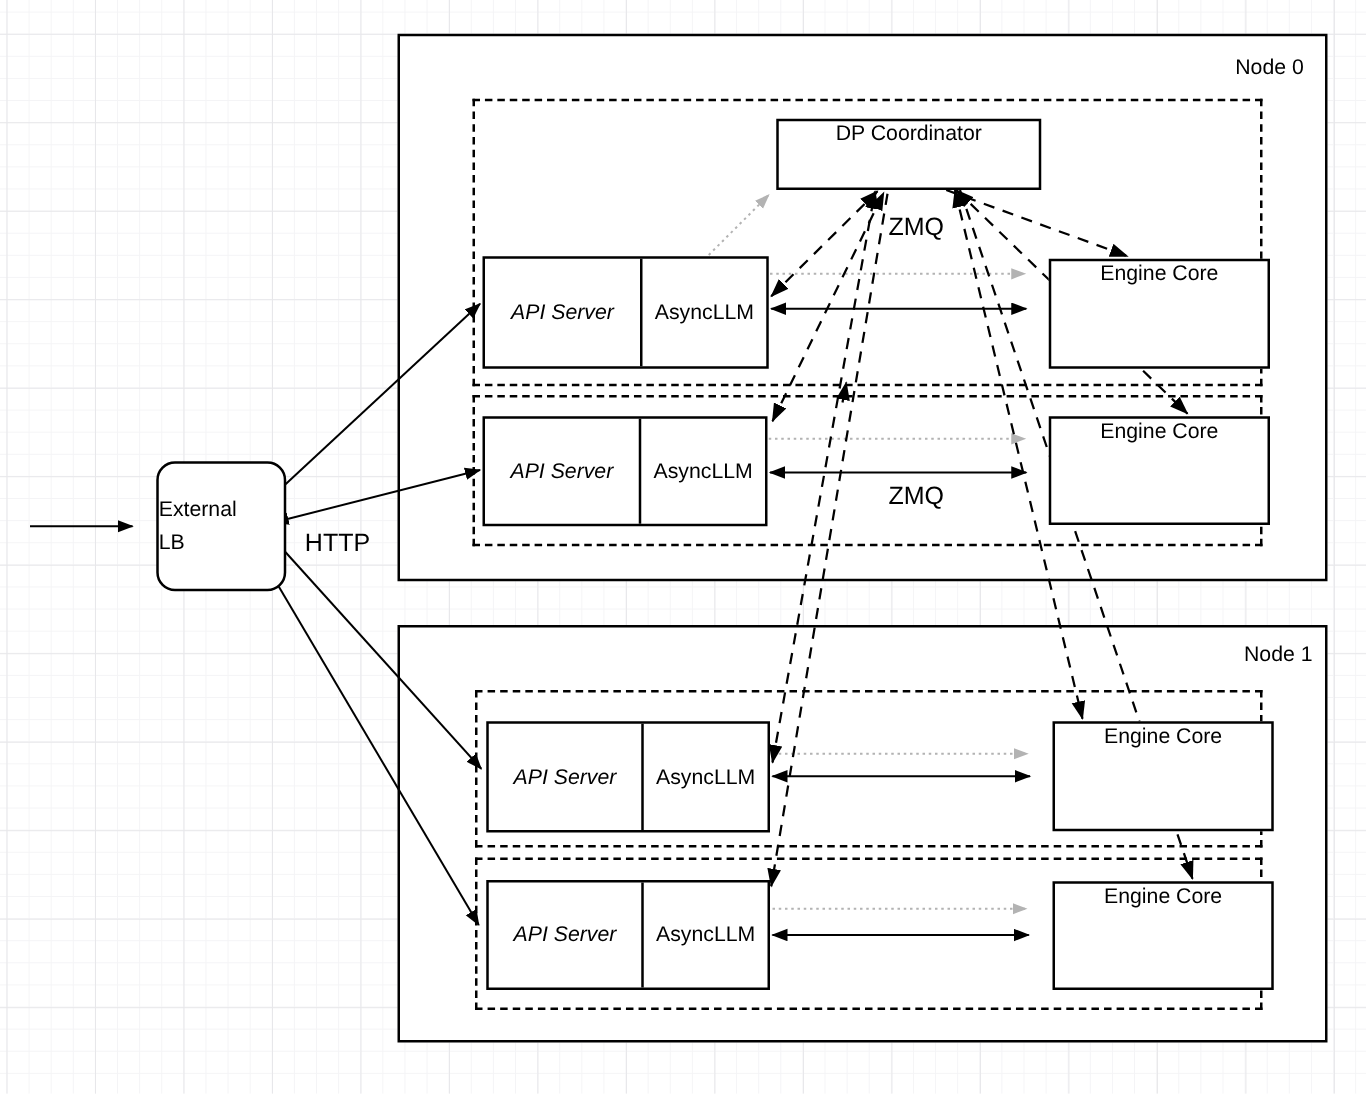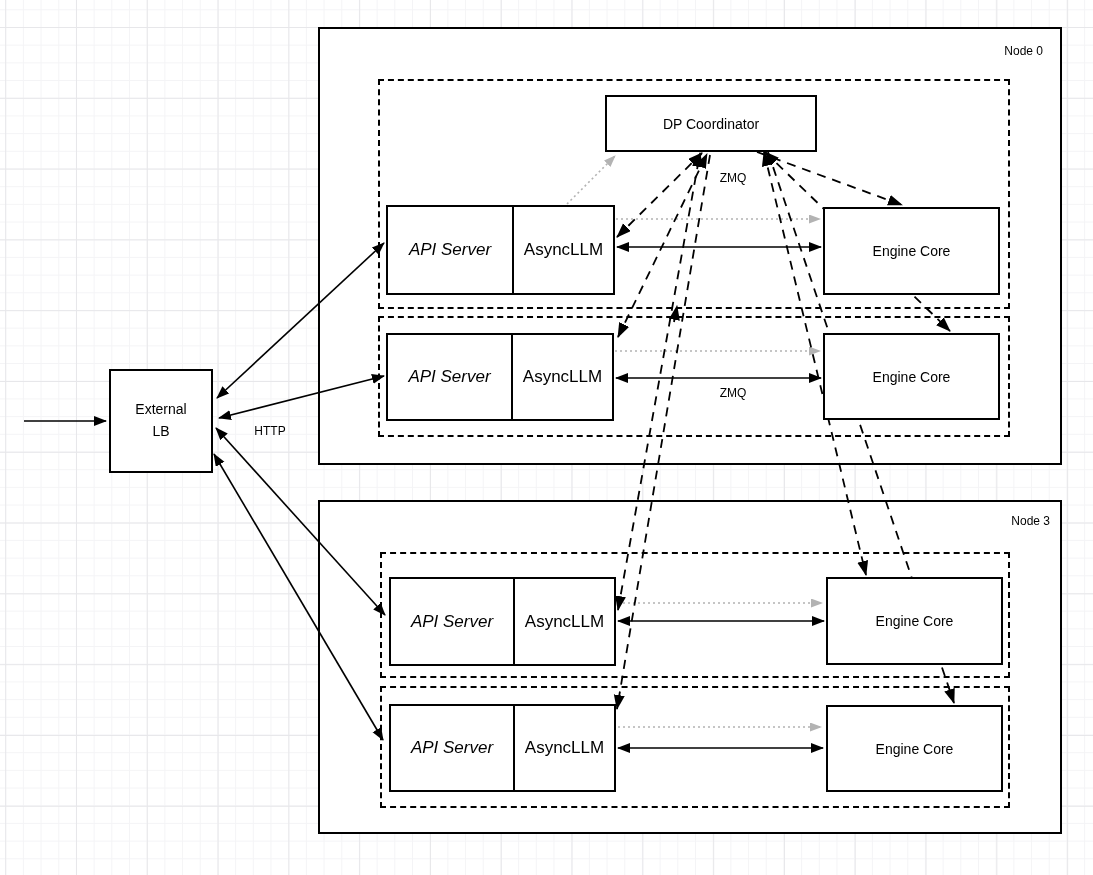--- a/index.html
+++ b/index.html
@@ -12,26 +12,26 @@
       linear-gradient(90deg, #e7e7ea 1px, transparent 1px),
       linear-gradient(#f4f4f6 1px, transparent 1px),
       linear-gradient(90deg, #f4f4f6 1px, transparent 1px);
     background-size:70.8px 70.8px,70.8px 70.8px,17.7px 17.7px,17.7px 17.7px;
     background-position:0 27px,5.2px 0,0 9.3px,5.2px 0;
   }
   .abs{position:absolute;box-sizing:border-box;}
   .nodebox{background:#ffffff;border:2px solid #000;z-index:1;}
   .dashedrect{border:2px dashed #000;background:transparent;z-index:1;}
   svg.wires{position:absolute;left:0;top:0;z-index:2;}
-  .leaf{background:#ffffff;border:2px solid #000;z-index:3;display:flex;align-items:center;justify-content:center;font-size:14px;}
+  .leaf{background:#ffffff;border:2px solid #000;z-index:3;display:flex;justify-content:center;font-size:17px;margin-left:16px;}
   .combo{background:#ffffff;border:2px solid #000;z-index:3;display:flex;align-items:stretch;padding:0;}
   .cell{display:flex;align-items:center;justify-content:center;font-size:17px;}
   .cell.left{border-right:2px solid #000;font-style:italic;}
-  .nodelabel{z-index:3;font-size:12px;text-align:right;}
-  .edgelabel{z-index:3;font-size:12px;text-align:center;}
+  .nodelabel{z-index:3;font-size:17px;text-align:right;}
+  .edgelabel{z-index:3;font-size:20px;text-align:center;}
   path.s{stroke:#000;stroke-width:1.6;fill:none;}
   path.h{stroke:#000;stroke-width:1.8;fill:none;stroke-dasharray:9 7;}
   path.d{stroke:#b3b3b3;stroke-width:1.6;fill:none;stroke-dasharray:2 3;}
 </style>
 </head>
 <body>
 
 <div id="canvas">
 
   <div class="abs nodebox" style="left:318px;top:27px;width:744px;height:438px;"></div>
@@ -77,21 +77,21 @@
     <path class="h" d="M618,610 L700,153" marker-start="url(#mb)" marker-end="url(#mb)"></path>
     <path class="h" d="M674,322 L677,306" marker-end="url(#mb)"></path>
     <path class="h" d="M710,155 L617,709" marker-end="url(#mb)"></path>
     <path class="h" d="M757,152 L902,205" marker-end="url(#mb)"></path>
     <path class="h" d="M765,152 L950,331" marker-start="url(#mb)" marker-end="url(#mb)"></path>
     <path class="h" d="M764,152 L866,575" marker-start="url(#mb)" marker-end="url(#mb)"></path>
     <path class="h" d="M768,152 L954,703" marker-end="url(#mb)"></path>
   </svg>
 
   <div class="abs nodelabel" style="left:950px;top:44px;width:93px;">Node 0</div>
-  <div class="abs nodelabel" style="left:950px;top:514px;width:100px;">Node 3</div>
+  <div class="abs nodelabel" style="left:950px;top:514px;width:100px;">Node 1</div>
 
   <div class="abs leaf" style="left:605px;top:95px;width:212px;height:57px;">
     <span>DP Coordinator</span>
   </div>
 
   <div class="abs combo" style="left:386px;top:205px;width:229px;height:90px;">
     <div class="cell left" style="width:124px;">
         <span>API Server</span>
       </div>
     <div class="cell" style="flex:1;">
@@ -131,21 +131,21 @@
         <span>API Server</span>
       </div>
     <div class="cell" style="flex:1;">
         <span>AsyncLLM</span>
       </div>
   </div>
   <div class="abs leaf" style="left:826px;top:705px;width:177px;height:87px;">
     <span>Engine Core</span>
   </div>
 
-  <div class="abs leaf" style="left:109px;top:369px;width:104px;height:104px;flex-direction:column;line-height:1.55;">
+  <div class="abs leaf" style="left:109px;top:369px;width:104px;height:104px;flex-direction:column;line-height:1.55;border-radius:15px;">
     <span>External</span>
     <span>LB</span>
   </div>
 
   <div class="abs edgelabel" style="left:240px;top:424px;width:60px;">HTTP</div>
   <div class="abs edgelabel" style="left:703px;top:171px;width:60px;">ZMQ</div>
   <div class="abs edgelabel" style="left:703px;top:386px;width:60px;">ZMQ</div>
 
 </div>
 

